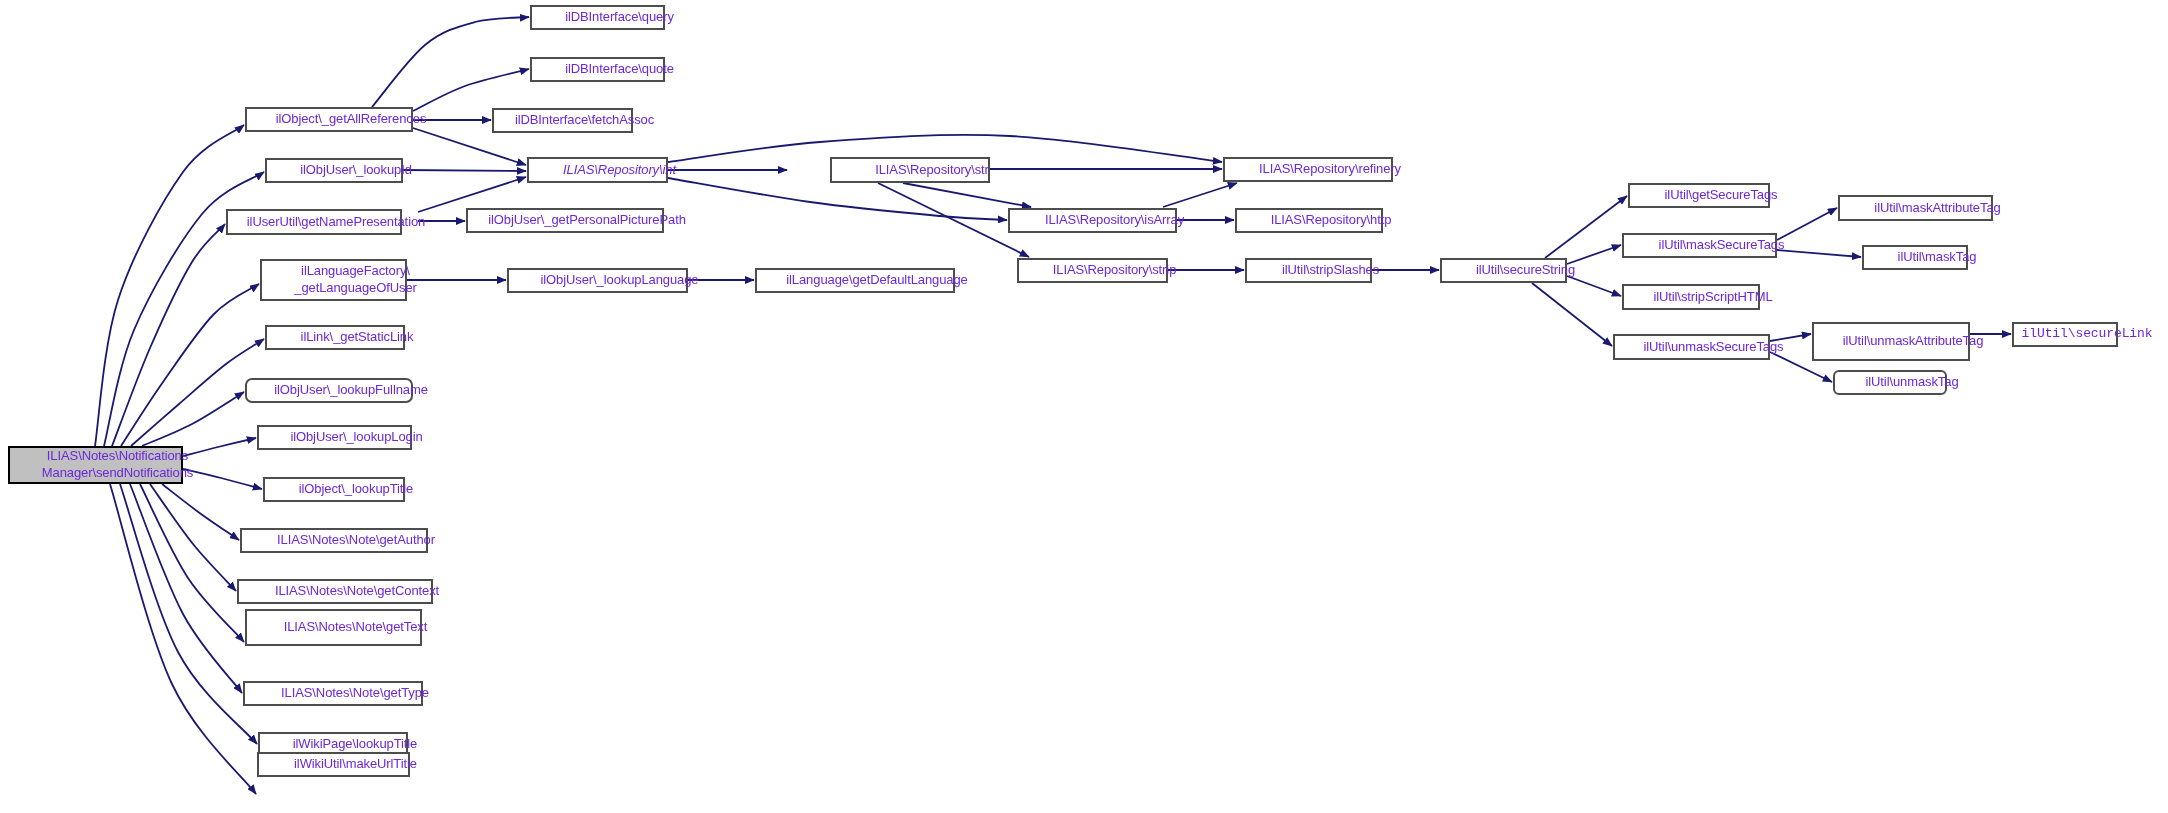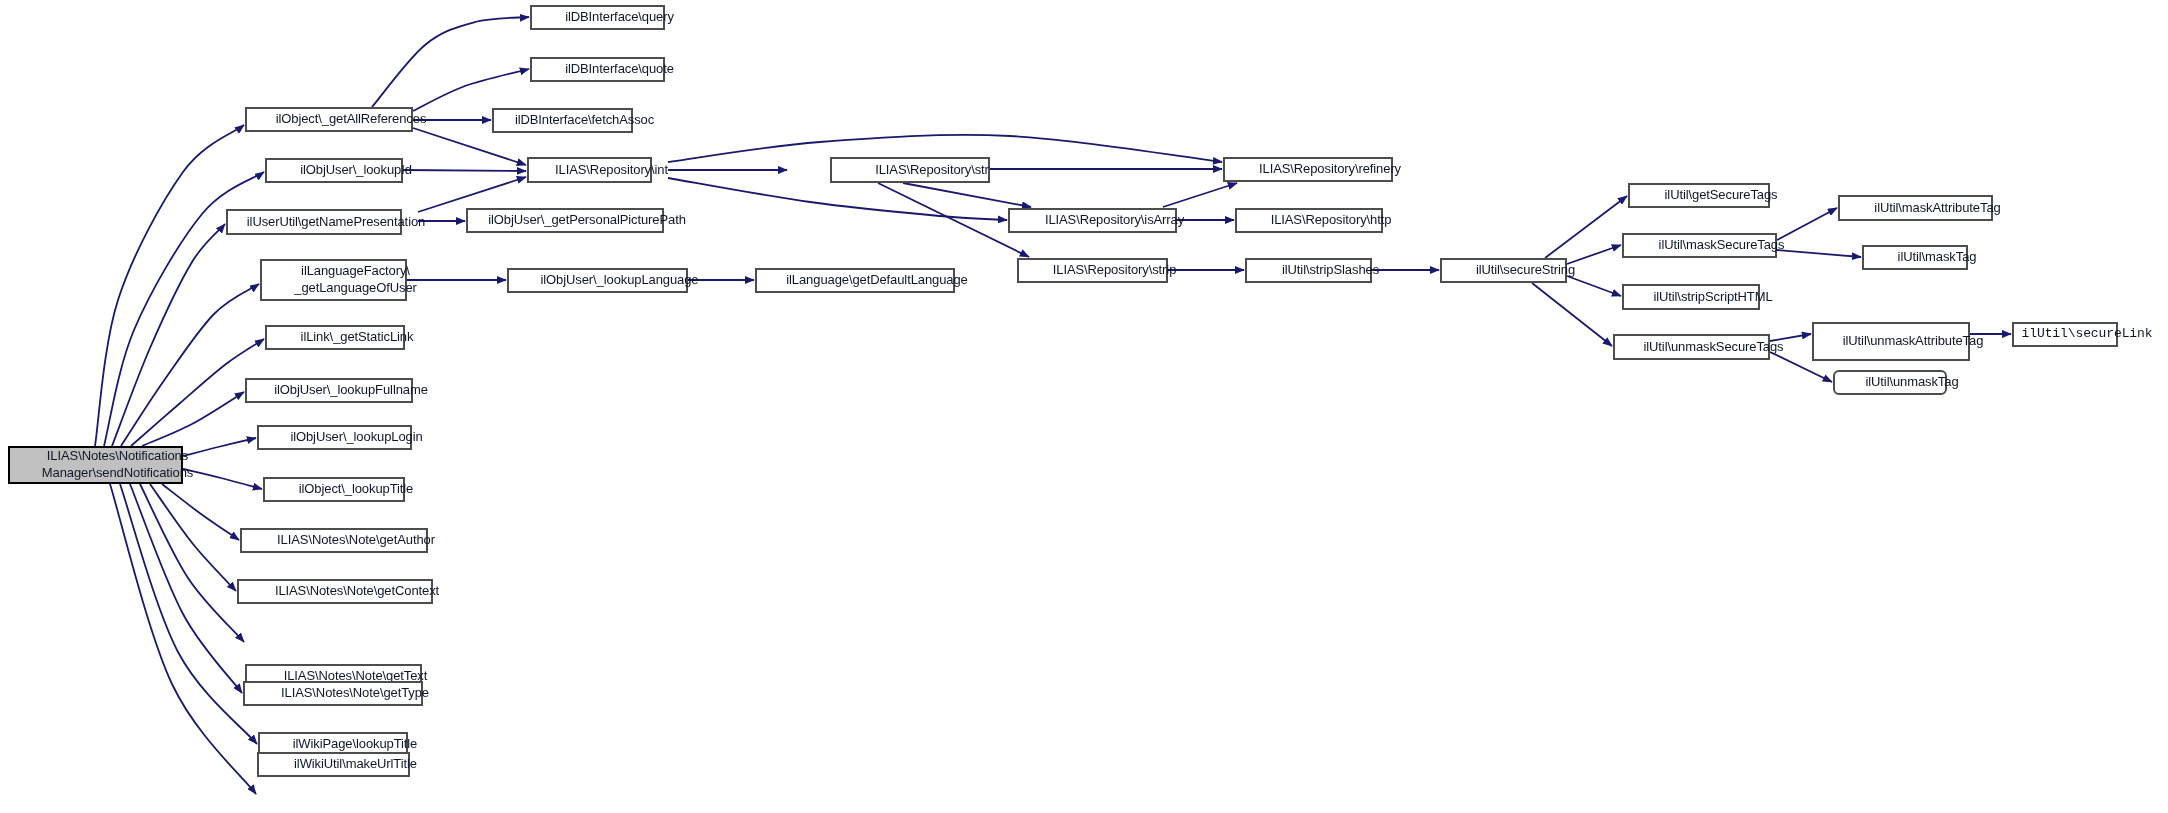--- a/index.html
+++ b/index.html
@@ -13,21 +13,21 @@
   .stage svg { position: absolute; left: 0; top: 0; }
   .node {
     position: absolute;
     box-sizing: border-box;
     display: flex;
     align-items: center;
     justify-content: center;
     text-align: center;
     background: #ffffff;
     border: 2px solid #4d4d4d;
-    color: #0f172a;
+    color: #6d28d9;
     font-size: 13px;
     line-height: 1.3;
     white-space: pre-line;
     cursor: pointer;
     letter-spacing: -0.1px;
     padding-left: 44px;
   }
   .node.root {
     background: #c0c0c0;
     border-color: #000000;
@@ -91,33 +91,33 @@
   </svg>
   <div id="node-layer">
       <div class="node root" style="left: 8px; top: 446px; width: 175px; height: 38px;">ILIAS\Notes\Notifications
 Manager\sendNotifications</div>
       <div class="node" style="left: 245px; top: 107px; width: 168px; height: 25px;">ilObject\_getAllReferences</div>
       <div class="node" style="left: 265px; top: 158px; width: 138px; height: 25px;">ilObjUser\_lookupId</div>
       <div class="node" style="left: 226px; top: 209px; width: 176px; height: 26px;">ilUserUtil\getNamePresentation</div>
       <div class="node" style="left: 260px; top: 259px; width: 147px; height: 42px;">ilLanguageFactory\
 _getLanguageOfUser</div>
       <div class="node" style="left: 265px; top: 325px; width: 140px; height: 25px;">ilLink\_getStaticLink</div>
-      <div class="node" style="left: 245px; top: 378px; width: 168px; height: 25px;">ilObjUser\_lookupFullname</div>
+      <div class="node" style="left: 245px; top: 378px; width: 168px; height: 25px; border-radius: 7px;">ilObjUser\_lookupFullname</div>
       <div class="node" style="left: 257px; top: 425px; width: 155px; height: 25px;">ilObjUser\_lookupLogin</div>
       <div class="node" style="left: 263px; top: 477px; width: 142px; height: 25px;">ilObject\_lookupTitle</div>
       <div class="node" style="left: 240px; top: 528px; width: 188px; height: 25px;">ILIAS\Notes\Note\getAuthor</div>
       <div class="node" style="left: 237px; top: 579px; width: 196px; height: 25px;">ILIAS\Notes\Note\getContext</div>
-      <div class="node" style="left: 245px; top: 664px; width: 177px; height: 25px;">ILIAS\Notes\Note\getText</div>
+      <div class="node" style="left: 245px; top: 609px; width: 177px; height: 37px;">ILIAS\Notes\Note\getText</div>
       <div class="node" style="left: 243px; top: 681px; width: 180px; height: 25px;">ILIAS\Notes\Note\getType</div>
       <div class="node" style="left: 258px; top: 732px; width: 150px; height: 25px;">ilWikiPage\lookupTitle</div>
       <div class="node" style="left: 257px; top: 752px; width: 153px; height: 25px;">ilWikiUtil\makeUrlTitle</div>
       <div class="node" style="left: 530px; top: 5px; width: 135px; height: 25px;">ilDBInterface\query</div>
       <div class="node" style="left: 530px; top: 57px; width: 135px; height: 25px;">ilDBInterface\quote</div>
       <div class="node" style="left: 492px; top: 108px; width: 141px; height: 25px;">ilDBInterface\fetchAssoc</div>
-      <div class="node" style="left: 527px; top: 157px; width: 125px; height: 26px;">ILIAS\Repository\int</div>
+      <div class="node" style="left: 527px; top: 157px; width: 141px; height: 26px; font-style: italic;">ILIAS\Repository\int</div>
       <div class="node" style="left: 466px; top: 208px; width: 198px; height: 25px;">ilObjUser\_getPersonalPicturePath</div>
       <div class="node" style="left: 788px; top: 157px; width: 160px; height: 26px; margin-left: 42px;">ILIAS\Repository\str</div>
       <div class="node" style="left: 1008px; top: 208px; width: 169px; height: 25px;">ILIAS\Repository\isArray</div>
       <div class="node" style="left: 1017px; top: 258px; width: 151px; height: 25px;">ILIAS\Repository\strip</div>
       <div class="node" style="left: 507px; top: 268px; width: 181px; height: 25px;">ilObjUser\_lookupLanguage</div>
       <div class="node" style="left: 755px; top: 268px; width: 200px; height: 25px;">ilLanguage\getDefaultLanguage</div>
       <div class="node" style="left: 1223px; top: 157px; width: 170px; height: 25px;">ILIAS\Repository\refinery</div>
       <div class="node" style="left: 1235px; top: 208px; width: 148px; height: 25px;">ILIAS\Repository\http</div>
       <div class="node" style="left: 1245px; top: 258px; width: 127px; height: 25px;">ilUtil\stripSlashes</div>
       <div class="node" style="left: 1440px; top: 258px; width: 127px; height: 25px;">ilUtil\secureString</div>

